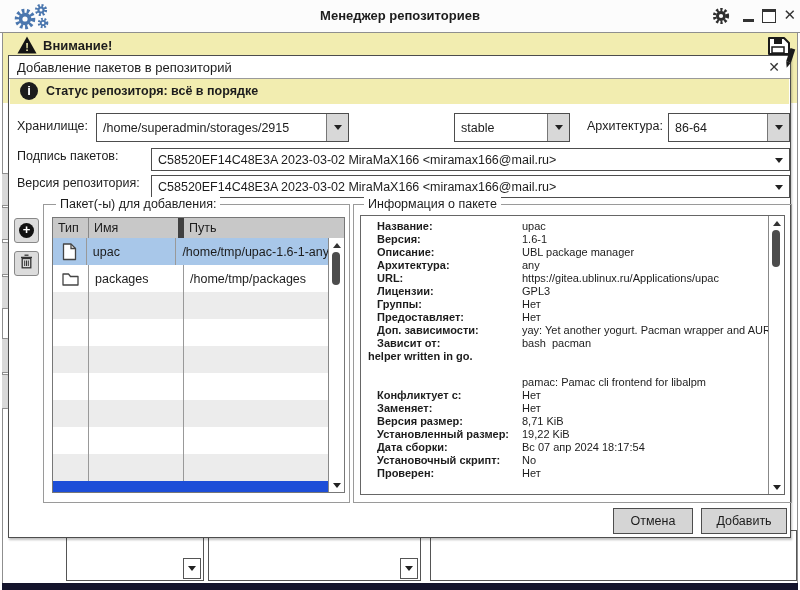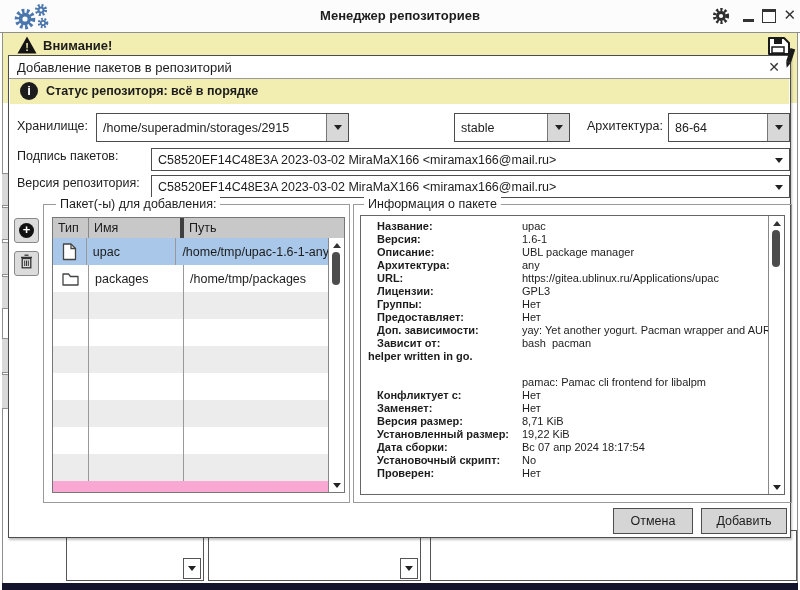--- a/index.html
+++ b/index.html
@@ -52,25 +52,25 @@
 
   .sq-btn{left:5px;width:23px;height:23px;background:#dcdcdc;border:1px solid #888;border-radius:3px;
           display:flex;align-items:center;justify-content:center;}
   .plus-circle{width:15px;height:15px;border-radius:50%;background:#111;color:#fff;font-size:13px;font-weight:bold;
                text-align:center;line-height:14px;}
 
   .fieldset{border:1px solid #9a9a9a;}
   .legend{position:absolute;top:-8px;background:#fff;padding:0 4px;font-size:12.5px;white-space:nowrap;}
 
   
-  .pkg-table{position:absolute;left:8px;top:12px;width:291px;height:274px;border:1px solid #777;background:#f9a8d4;overflow:hidden;}
+  .pkg-table{position:absolute;left:8px;top:12px;width:291px;height:274px;border:1px solid #777;background:#1d4ed8;overflow:hidden;}
   .pkg-head{position:absolute;left:0;top:0;right:0;height:20px;background:#c8c8c8;border-bottom:1px solid #888;display:flex;}
   .hcell{font-size:12.5px;line-height:20px;padding-left:5px;box-sizing:border-box;}
   .hcell.c1{width:36px;border-right:1px solid #888;}
-  .hcell.c2{width:95px;border-right:4px solid #404040;}
+  .hcell.c2{width:95px;border-right:6px solid #404040;}
   .hcell.c3{flex:1;}
   .pkg-body{position:absolute;left:0;top:20px;right:15px;bottom:0;}
   .pkg-row{display:flex;height:27px;}
   .pkg-row:nth-child(odd){background:#ececec;}
   .pkg-row:nth-child(even){background:#fff;}
   .pkg-row.selected{background:#a8c7e9;}
   .ccell{box-sizing:border-box;height:27px;display:flex;align-items:center;}
   .ccell.c1{width:36px;border-right:1px solid #999;justify-content:center;}
   .ccell.c2{width:95px;border-right:1px solid #999;padding-left:6px;}
   .ccell.c3{flex:1;padding-left:6px;}

